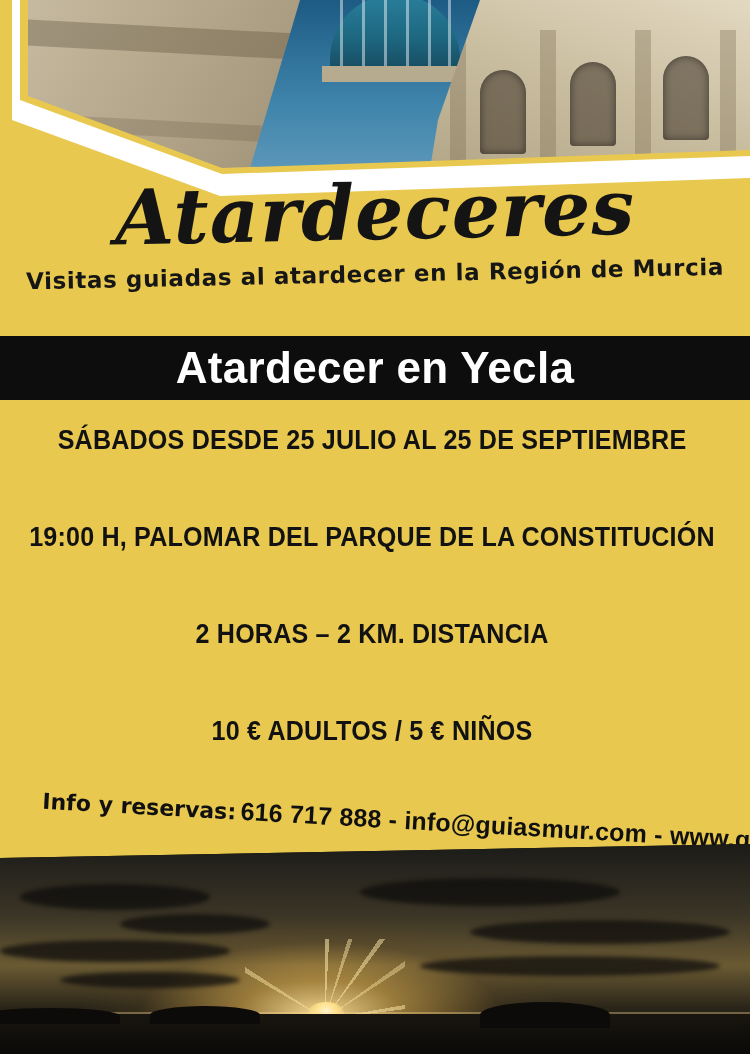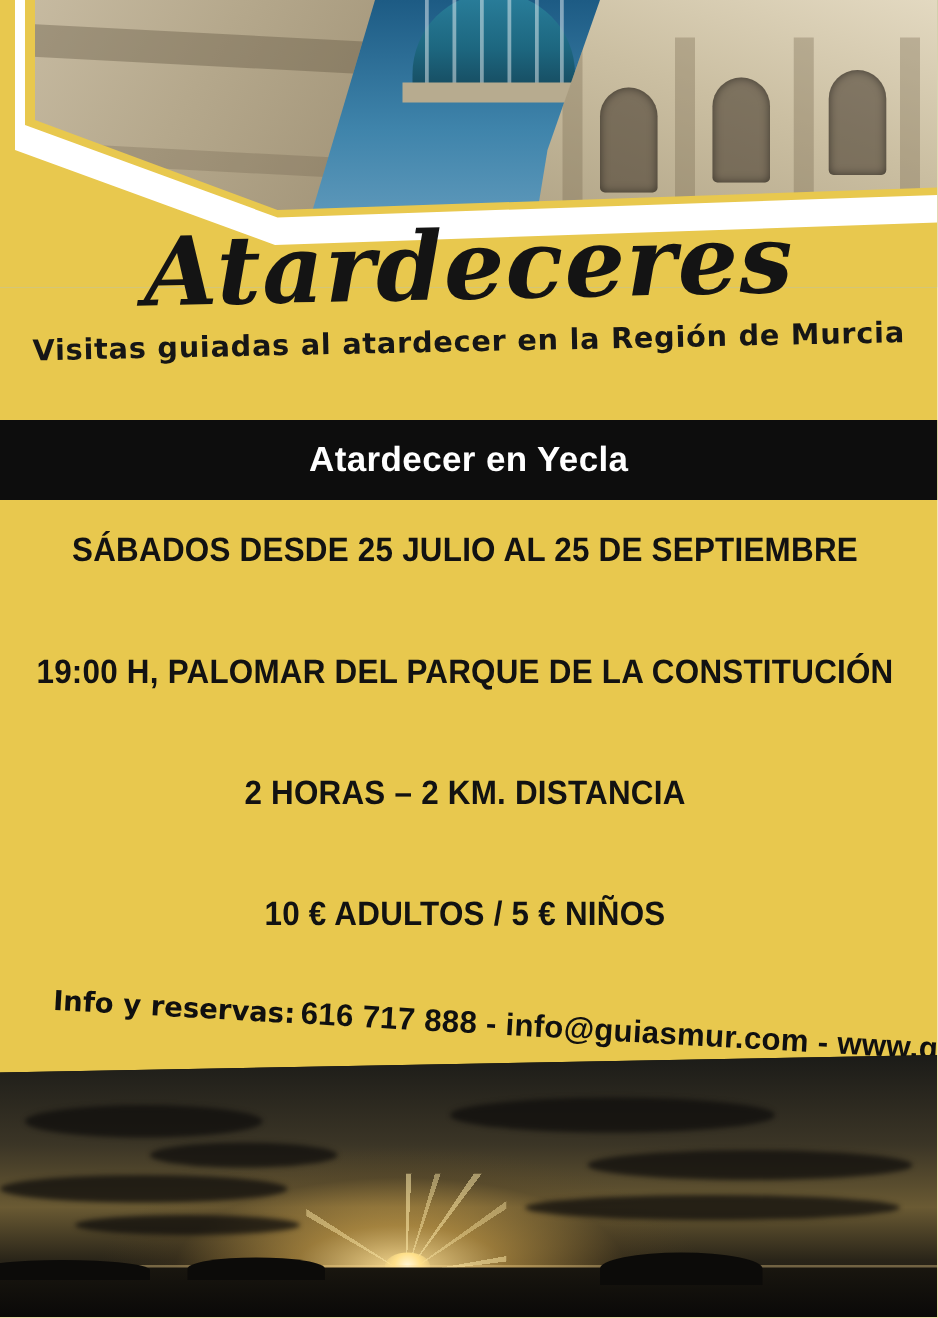--- a/index.html
+++ b/index.html
@@ -144,21 +144,21 @@
     height: 64px;
     background: #0d0d0d;
     display: flex;
     align-items: center;
     justify-content: center;
   }
   .black-bar .bar-text {
     color: #ffffff;
     font-family: "Liberation Sans", sans-serif;
     font-weight: bold;
-    font-size: 28px;
+    font-size: 44px;
     letter-spacing: 0.3px;
   }
 
   
   .details {
     position: absolute;
     left: 0; top: 425px;
     width: 744px;
     text-align: center;
   }

